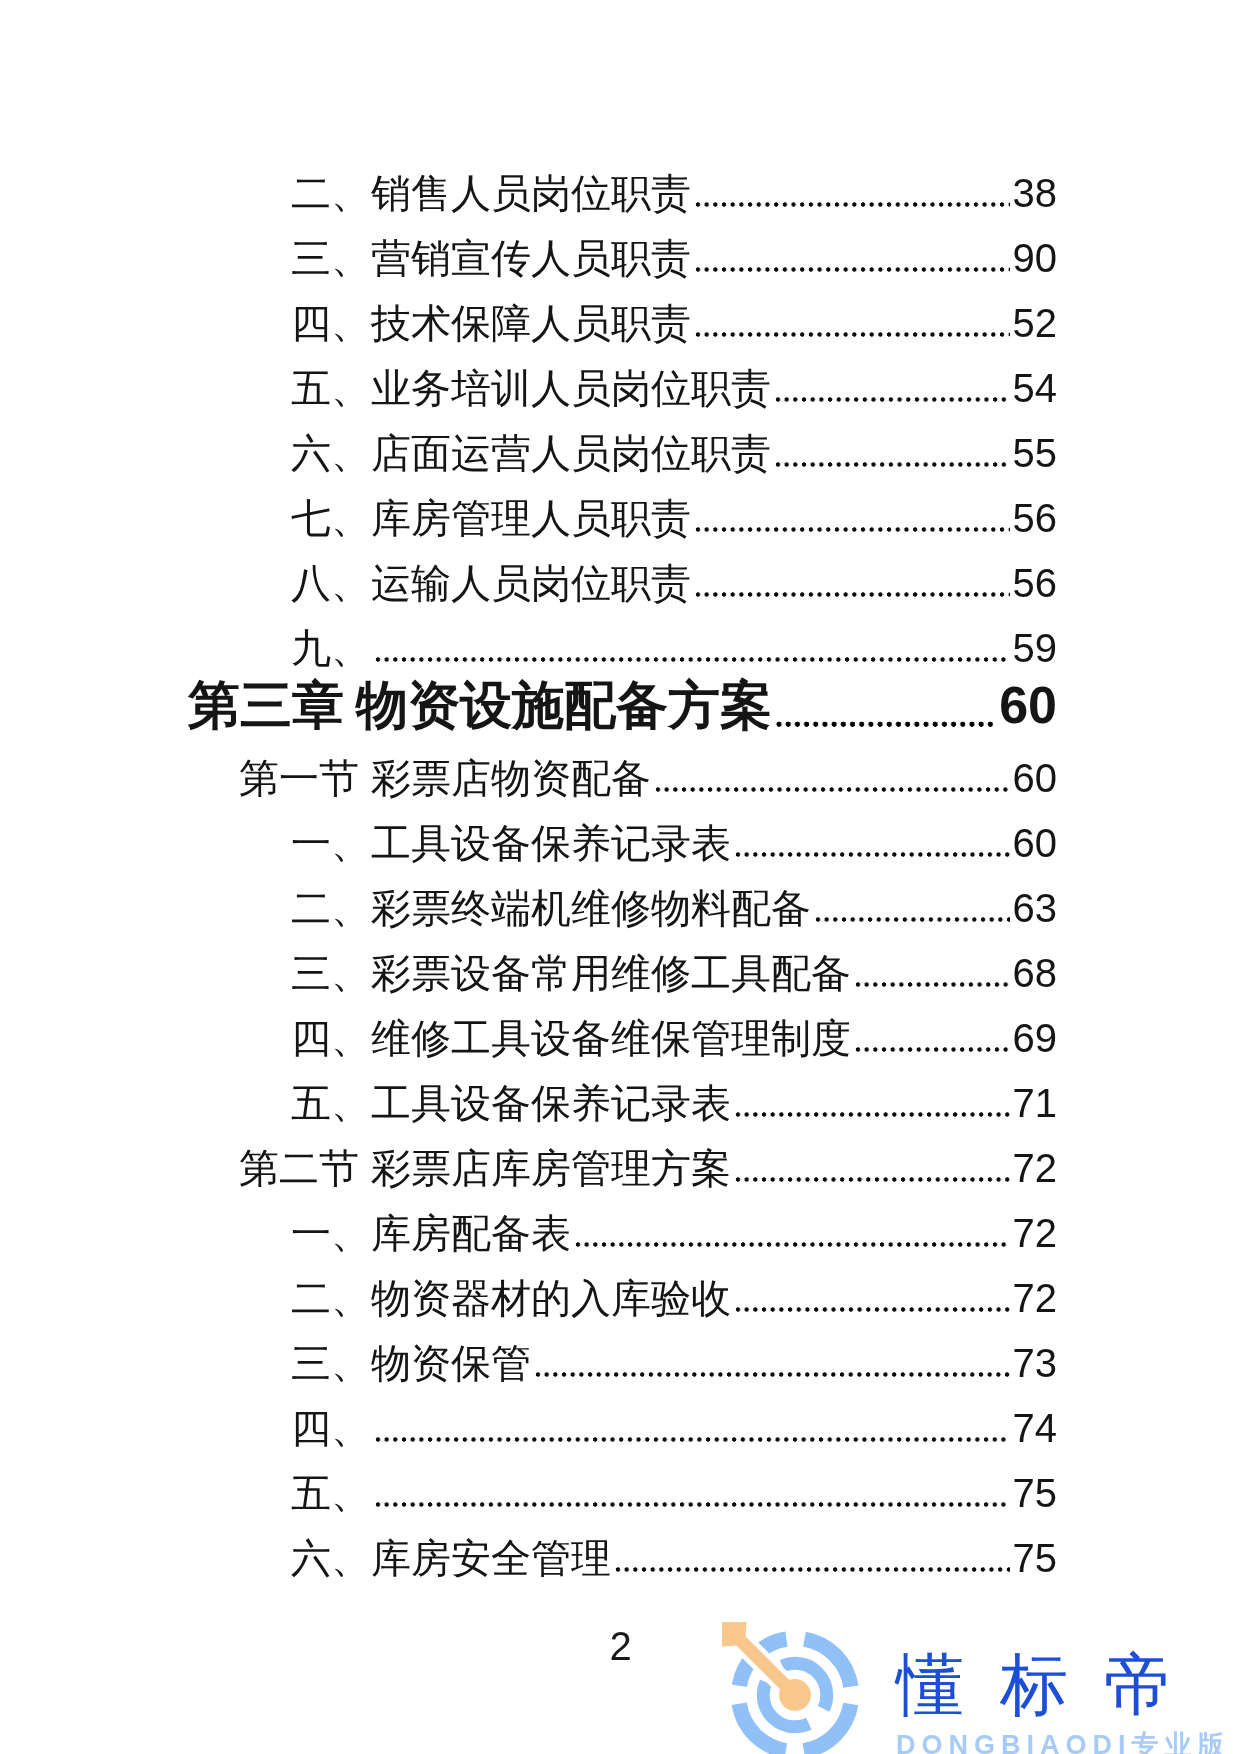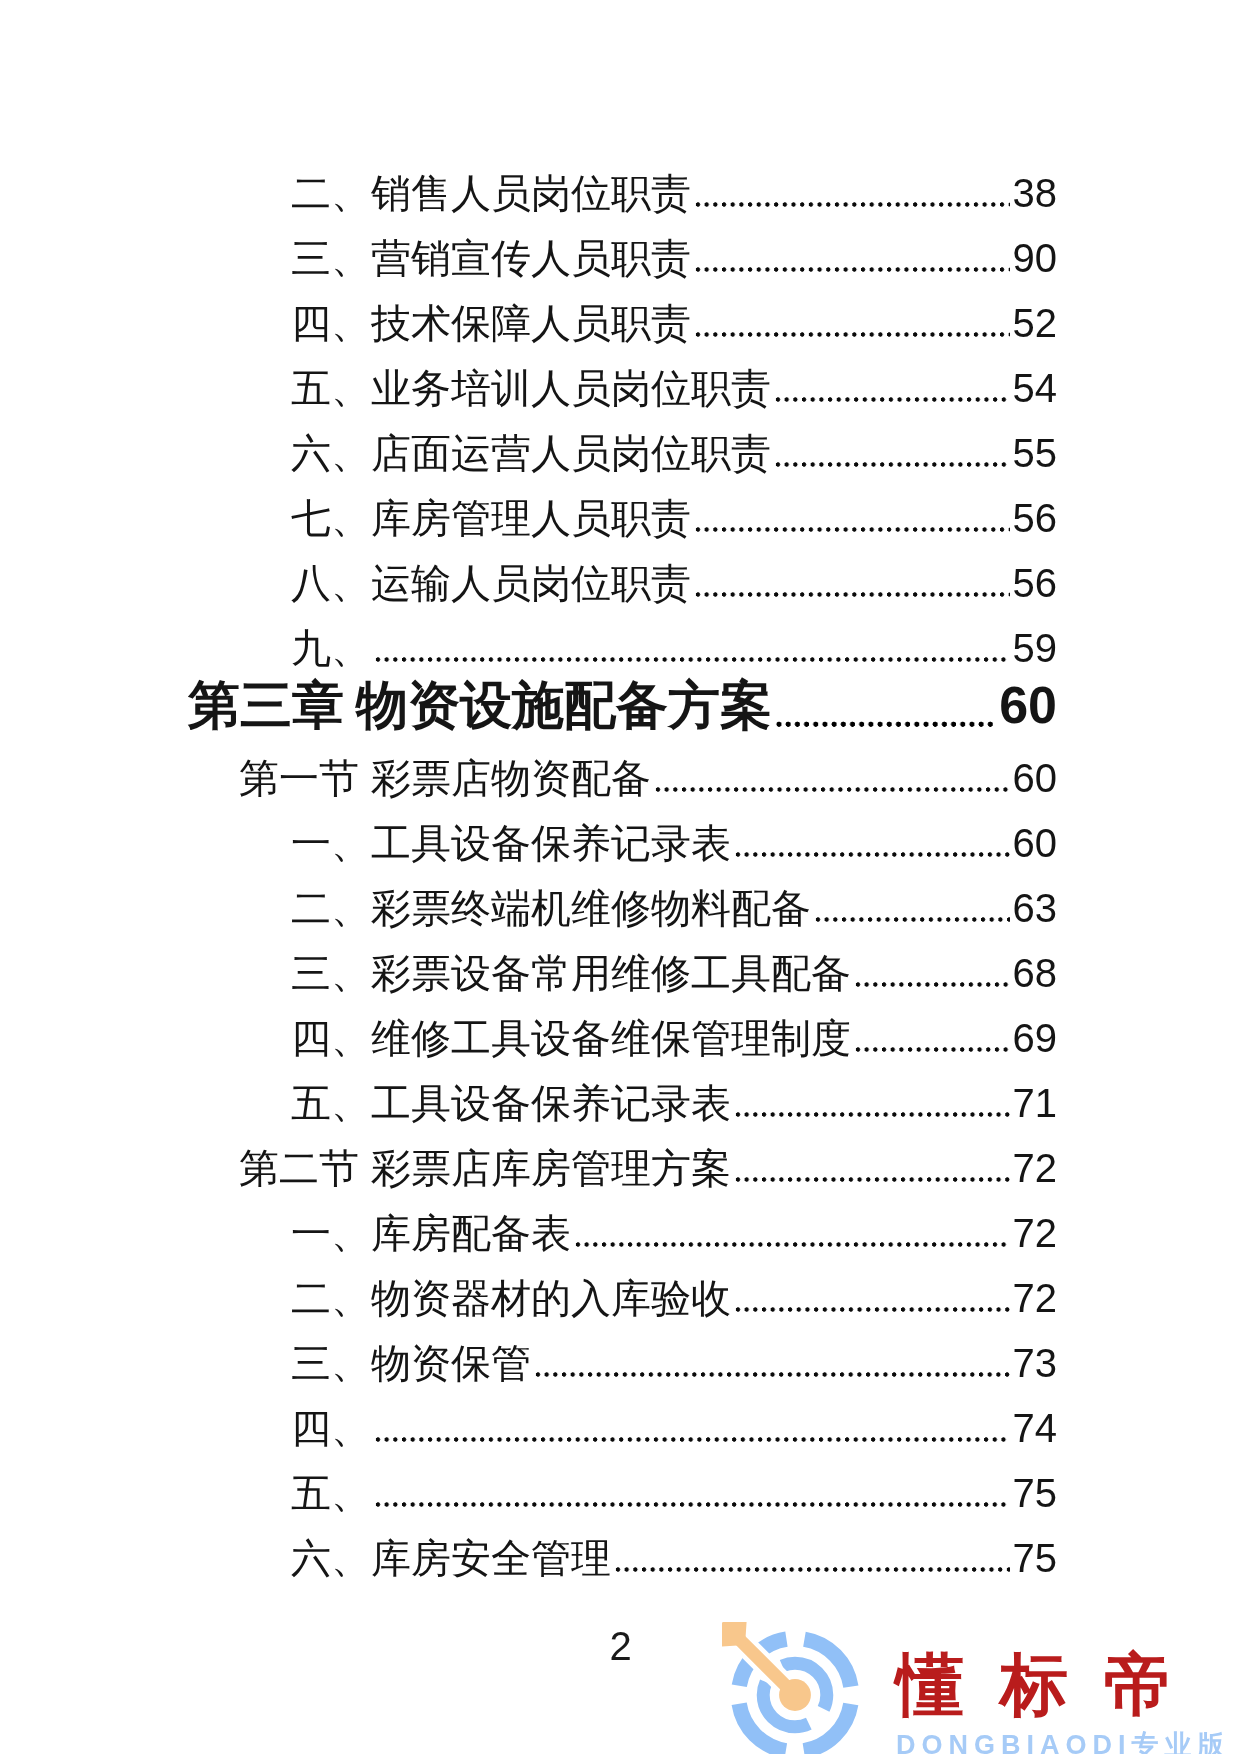--- a/index.html
+++ b/index.html
@@ -60,24 +60,24 @@
     position: absolute;
     left: 722px;
     top: 1622px;
     display: flex;
     align-items: flex-start;
   }
   .wm-logo { display: block; flex: 0 0 auto; }
   .wm-text { margin-left: 28px; margin-top: 28px; }
   .wm-brand {
     font-size: 68px;
-    font-weight: 700;
+    font-weight: 400;
     line-height: 1.0;
     letter-spacing: 36px;
-    color: #b91c1c;
+    color: #1d4ed8;
     white-space: nowrap;
   }
   .wm-sub {
     margin-top: 9px;
     font-size: 27px;
     font-weight: 700;
     letter-spacing: 6px;
     color: #a6cbf7;
     white-space: nowrap;
   }

